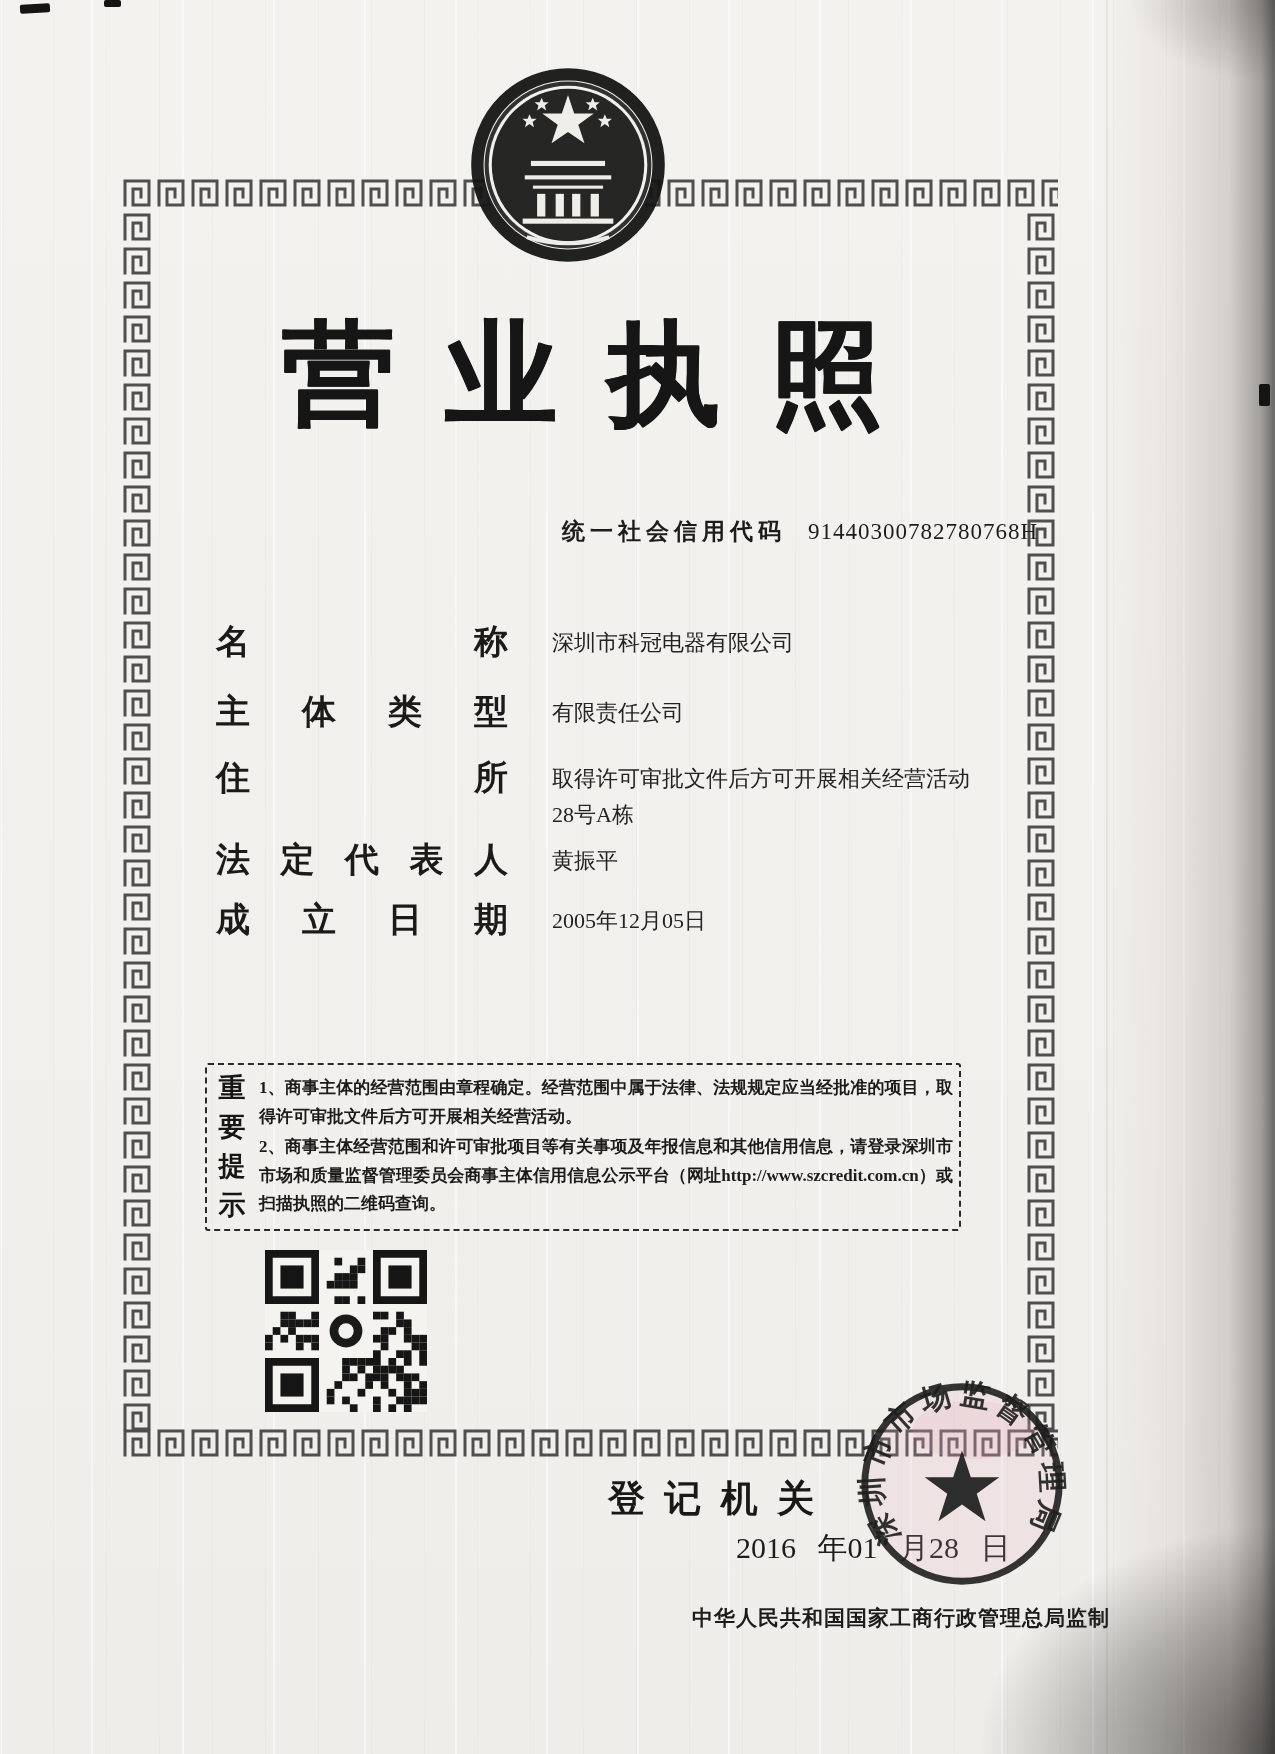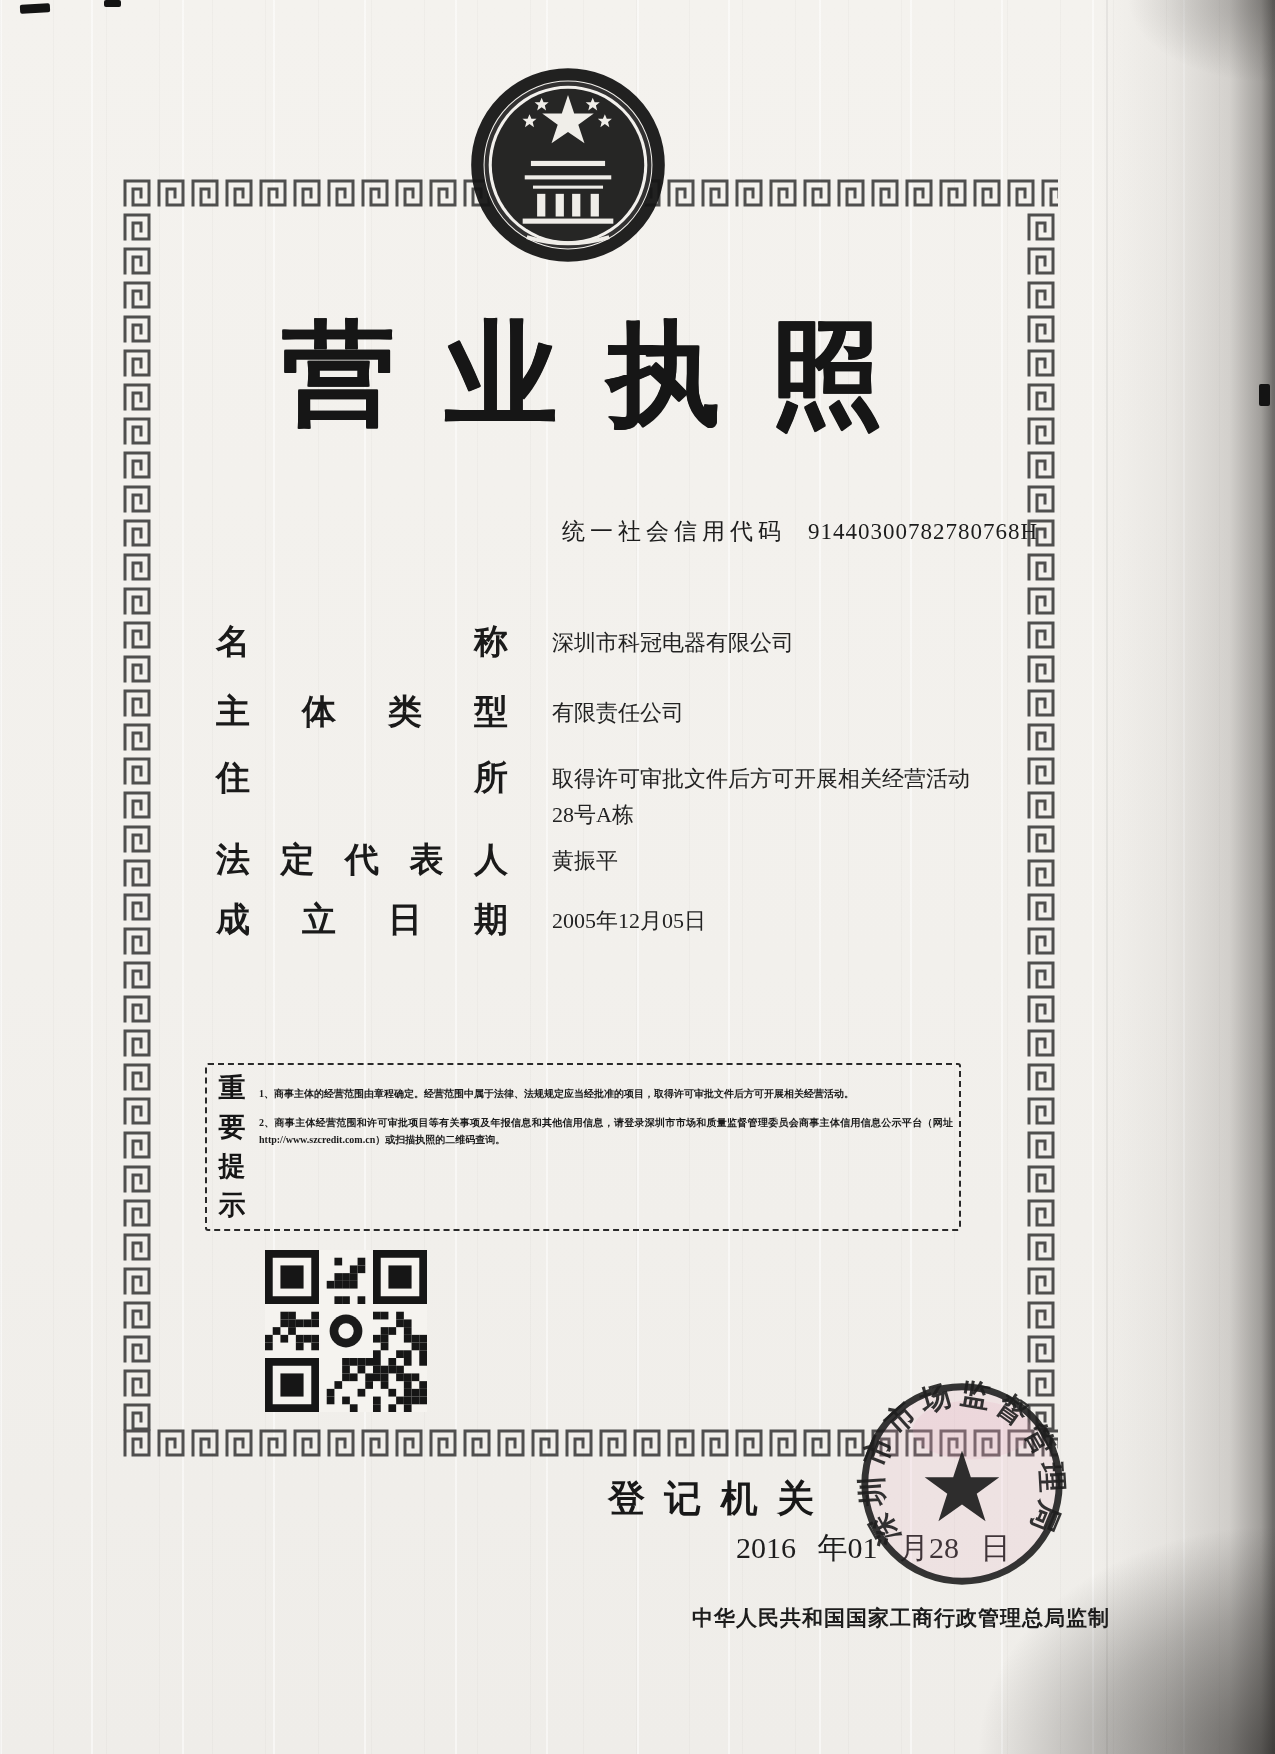--- a/index.html
+++ b/index.html
@@ -47,21 +47,21 @@
     font-size:112px;line-height:1.1;font-weight:bold;color:#161616;
     text-shadow:1px 0 0 #161616,0 1px 0 #161616,1px 1px 0 #222;
     filter:blur(0.4px);
   }
   .subtitle{
     position:absolute;left:876px;top:386px;z-index:3;
     font-size:42px;font-weight:bold;color:#1b1b1b;letter-spacing:-2px;
   }
   
   .credit-line{position:absolute;left:562px;top:516px;z-index:3;font-size:23px;color:#1c1c1c;white-space:nowrap;}
-  .credit-line .lbl{font-weight:normal;letter-spacing:5px;text-align:center;}
+  .credit-line .lbl{font-weight:bold;letter-spacing:5px;text-align:center;}
   .credit-line .code{font-family:"Liberation Serif","DejaVu Serif",serif;font-size:23px;margin-left:22px;letter-spacing:1px;}
   
   .field-row{position:absolute;left:216px;z-index:3;}
   .field-label{
     display:flex;justify-content:space-between;width:292px;
     font-size:34px;font-weight:bold;color:#1a1a1a;line-height:1.15;
   }
   .field-value{
     position:absolute;left:336px;top:3px;width:540px;
     font-size:22px;color:#222;line-height:1.63;white-space:pre-line;
@@ -71,21 +71,21 @@
     position:absolute;left:205px;top:1063px;width:756px;height:168px;z-index:3;
     border:2px dashed #2a2a2a;border-radius:3px;box-sizing:border-box;
   }
   .notice-side{
     position:absolute;left:10px;top:10px;height:144px;width:30px;
     display:flex;flex-direction:column;justify-content:space-between;
     font-size:27px;font-weight:bold;color:#161616;text-align:center;line-height:1;
   }
   .notice-items{position:absolute;left:52px;top:9px;width:694px;}
   .notice-items p{
-    margin:12px 0 2px 0;font-size:10px;font-weight:bold;color:#1b1b1b;line-height:1.68;
+    margin:0 0 2px 0;font-size:17px;font-weight:bold;color:#1b1b1b;line-height:1.68;
     text-align:justify;
   }
   
   .qr{position:absolute;left:265px;top:1250px;width:162px;height:162px;z-index:3;}
   
   .reg-label{
     position:absolute;left:608px;top:1474px;width:206px;z-index:3;
     display:flex;justify-content:space-between;
     font-size:37px;font-weight:bold;color:#181818;
   }

